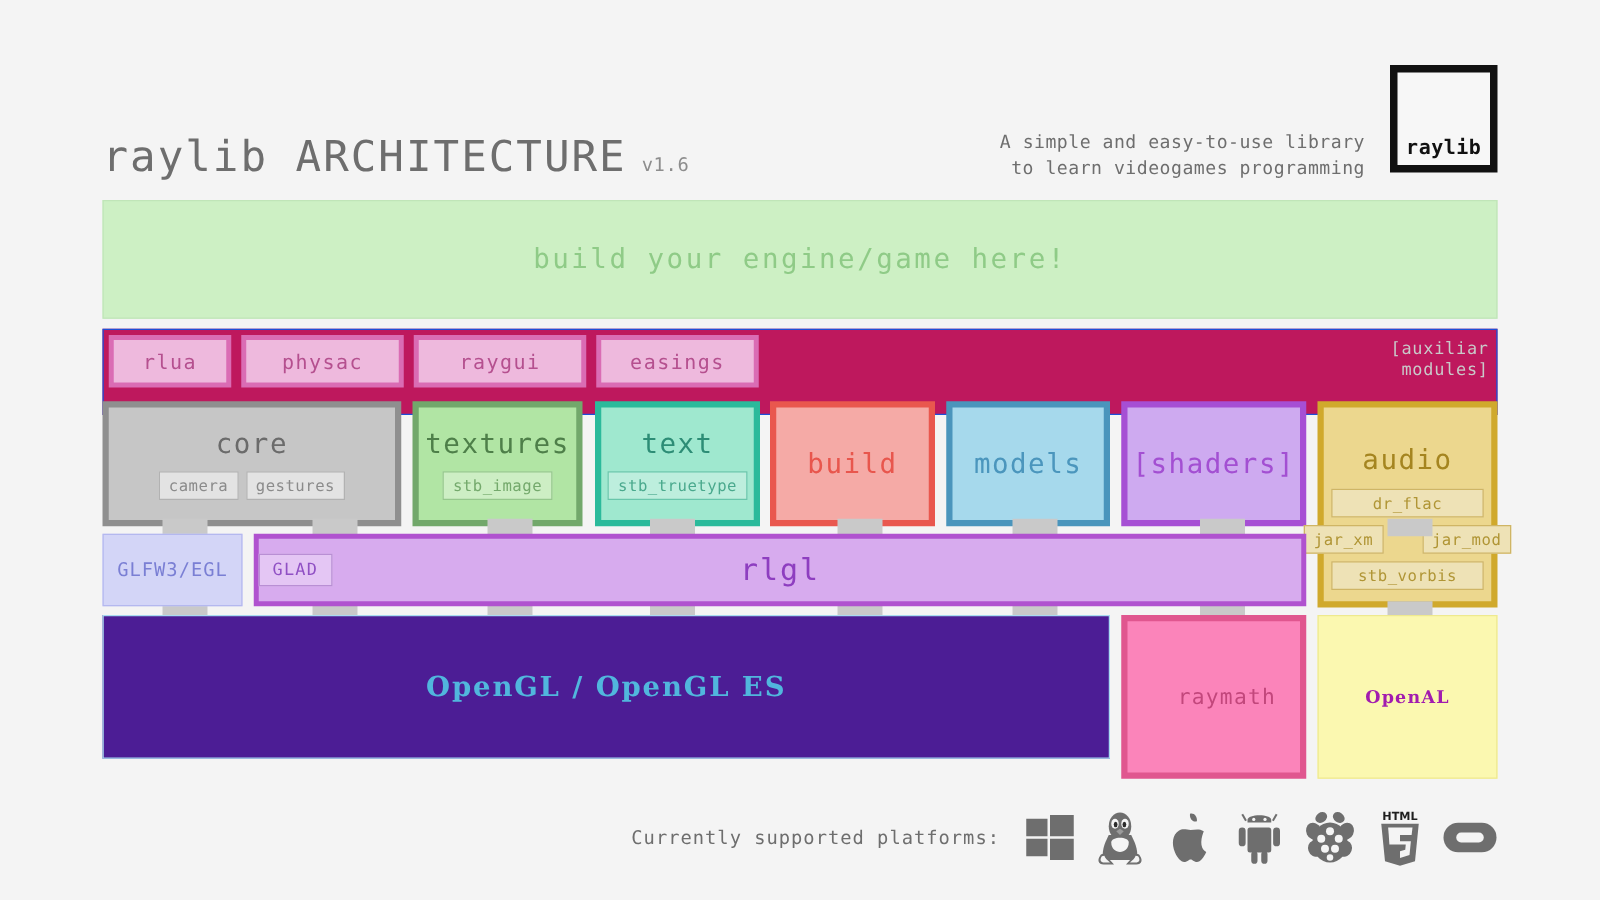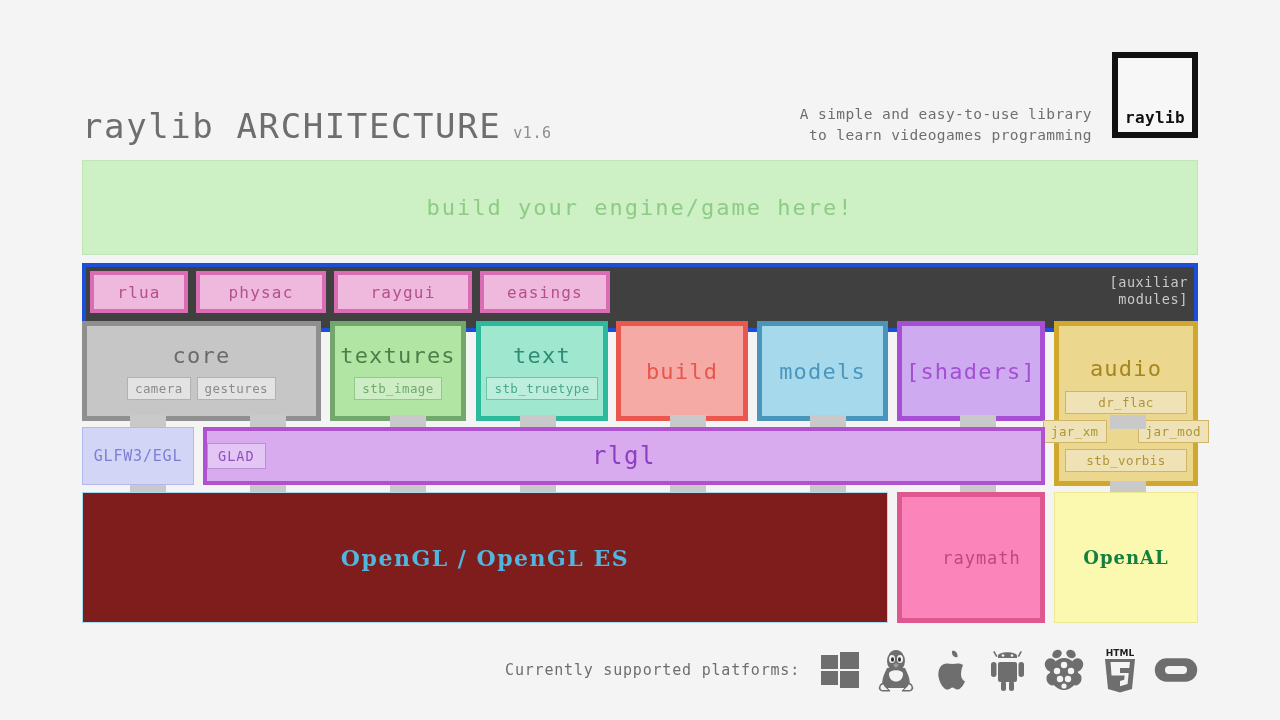--- a/index.html
+++ b/index.html
@@ -91,22 +91,22 @@
     font-size: 22px;
     color: #8fcb87;
     letter-spacing: 2px;
   }
 
   
   #aux-row {
     position: absolute;
     left: 82px; top: 263px;
     width: 1116px; height: 69px;
-    background: #404040;
-    border: 4px solid #1d4ed8;
+    background: #be185d;
+    border: 1px solid #1d4ed8;
   }
   .aux-box {
     position: absolute;
     top: 4px; height: 42px;
     background: #da6cb4;
     padding: 4px;
   }
   .aux-inner {
     width: 100%; height: 100%;
     background: #eeb9dd;
@@ -211,22 +211,22 @@
     font-size: 13.5px;
     color: #9050c4;
     padding: 4px 10px;
     letter-spacing: 1px;
   }
 
   
   #opengl {
     position: absolute;
     left: 82px; top: 492px;
-    width: 806px; height: 131px;
-    background: #7f1d1d;
+    width: 806px; height: 115px;
+    background: #4c1d95;
     border: 1px solid #a7dbf0;
     display: flex;
     align-items: center;
     justify-content: center;
   }
   #opengl-label {
     font-family: "DejaVu Serif", "Liberation Serif", serif;
     font-size: 22px;
     color: #51b6dd;
     letter-spacing: 1.5px;
@@ -259,22 +259,22 @@
     left: 1054px; top: 492px;
     width: 144px; height: 131px;
     background: #fbf8b0;
     border: 1px solid #eee98f;
     display: flex;
     align-items: center;
     justify-content: center;
   }
   #openal-label {
     font-family: "DejaVu Serif", "Liberation Serif", serif;
-    font-size: 18px;
-    color: #15803d;
+    font-size: 14px;
+    color: #a21caf;
     letter-spacing: 1px;
     font-weight: bold;
   }
 
   
   .tab {
     position: absolute;
     width: 36px; height: 14px;
     background: #c9c9c9;
   }

